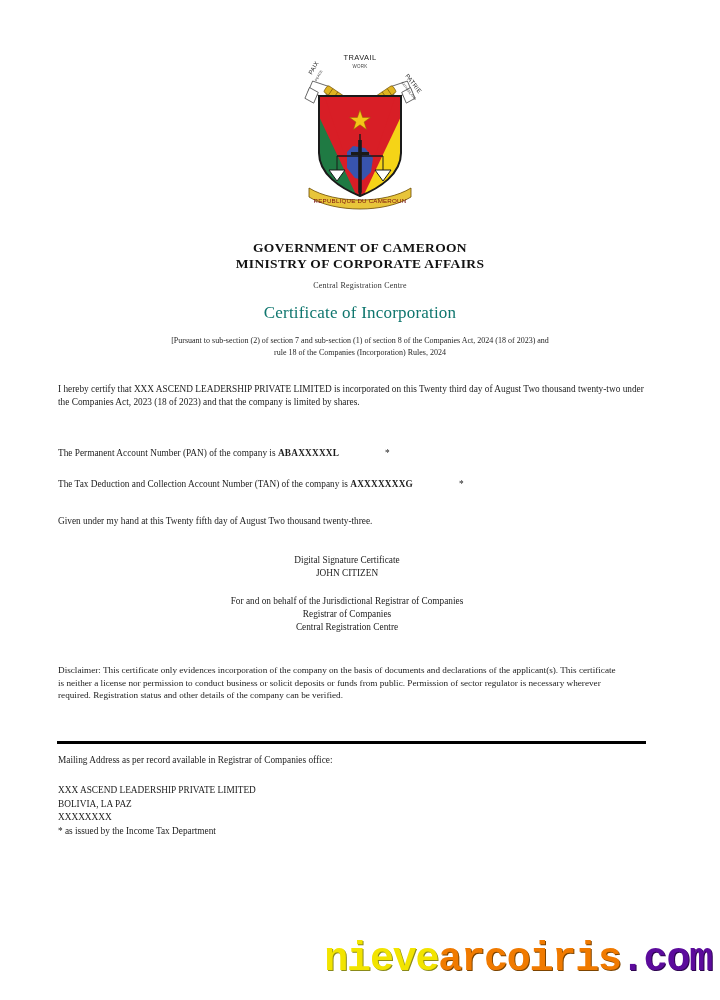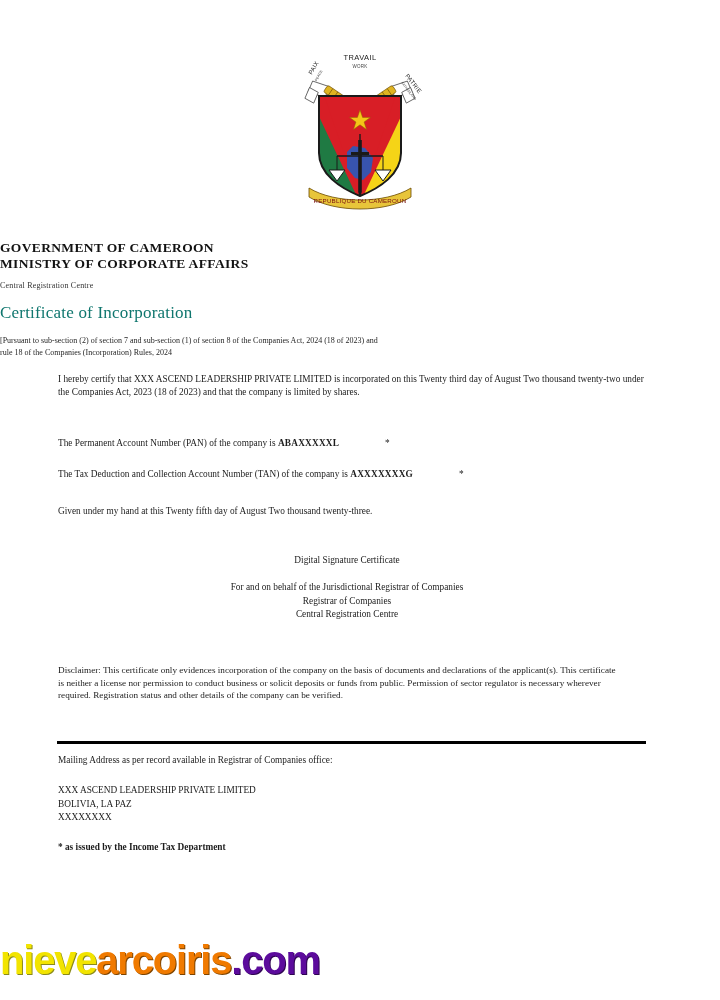--- a/index.html
+++ b/index.html
@@ -37,20 +37,21 @@
     height: 165px;
     position: relative;
   }
 
   
   .head-block {
     position: absolute;
     left: 0;
     top: 240px;
     width: 720px;
+    text-align: center;
   }
   .gov-line {
     font-size: 13.5px;
     font-weight: bold;
     letter-spacing: 0.35px;
     line-height: 16px;
     color: #121212;
   }
   .sub-centre {
     margin-top: 9px;
@@ -69,21 +70,21 @@
     margin-top: 12px;
     font-size: 8px;
     line-height: 11.5px;
     color: #262626;
   }
 
   
   .body-block {
     position: absolute;
     left: 58px;
-    top: 373px;
+    top: 383px;
     width: 588px;
     font-size: 9.3px;
     line-height: 13.2px;
     color: #1c1c1c;
   }
   .para { margin: 0 0 0 0; }
   .gap-21 { height: 21px; }
   .gap-17 { height: 17px; }
   .gap-24 { height: 24px; }
   .b { font-weight: bold; letter-spacing: 0.2px; }
@@ -128,30 +129,30 @@
     position: absolute;
     left: 58px;
     top: 754px;
     width: 588px;
     font-size: 9.3px;
     line-height: 13.2px;
     color: #1c1c1c;
   }
   .addr-lines { margin-top: 17px; }
   .addr-lines div { line-height: 13.6px; }
-  .issued-note { margin-top: 16px; font-weight: bold; }
+  .issued-note { margin-top: 0; }
 
   
   .watermark {
     position: absolute;
     left: 0;
     top: 938px;
     width: 712px;
-    text-align: left;
-    font-family: Liberation Sans, sans-serif;
+    text-align: right;
+    font-family: Liberation Mono, monospace;
     font-weight: bold;
     font-size: 40px;
     letter-spacing: -1.2px;
     line-height: 44px;
     white-space: nowrap;
   }
   .wm-a { color: #f2e400; text-shadow: 1px 1px 0 #8a8a1a; }
   .wm-b { color: #f07a00; text-shadow: 1px 1px 0 #7d4400; }
   .wm-c { color: #5c0b9c; text-shadow: 1px 1px 0 #2e0550; }
 </style>
@@ -250,20 +251,21 @@
     <div class="gap-17"></div>
     <p class="para"><span>The Permanent Account Number (PAN) of the company is </span><span class="b">ABAXXXXXL</span><span class="star-pad"></span><span>*</span></p>
     <div class="gap-17"></div>
     <p class="para"><span>The Tax Deduction and Collection Account Number (TAN) of the company is </span><span class="b">AXXXXXXXG</span><span class="star-pad"></span><span>*</span></p>
     <div class="gap-24"></div>
     <p class="para">Given under my hand at this Twenty fifth day of August Two thousand twenty-three.</p>
   </div>
 
   <div class="sig-block">
     <div>Digital Signature Certificate</div>
+    <div>JOHN CITIZEN</div>
     <div class="sig-gap"></div>
     <div>For and on behalf of the Jurisdictional Registrar of Companies</div>
     <div>Registrar of Companies</div>
     <div>Central Registration Centre</div>
   </div>
 
   <div class="disclaimer">Disclaimer: This certificate only evidences incorporation of the company on the basis of documents and declarations of the applicant(s). This certificate is neither a license nor permission to conduct business or solicit deposits or funds from public. Permission of sector regulator is necessary wherever required. Registration status and other details of the company can be verified.</div>
 
   <div class="rule"></div>
 

